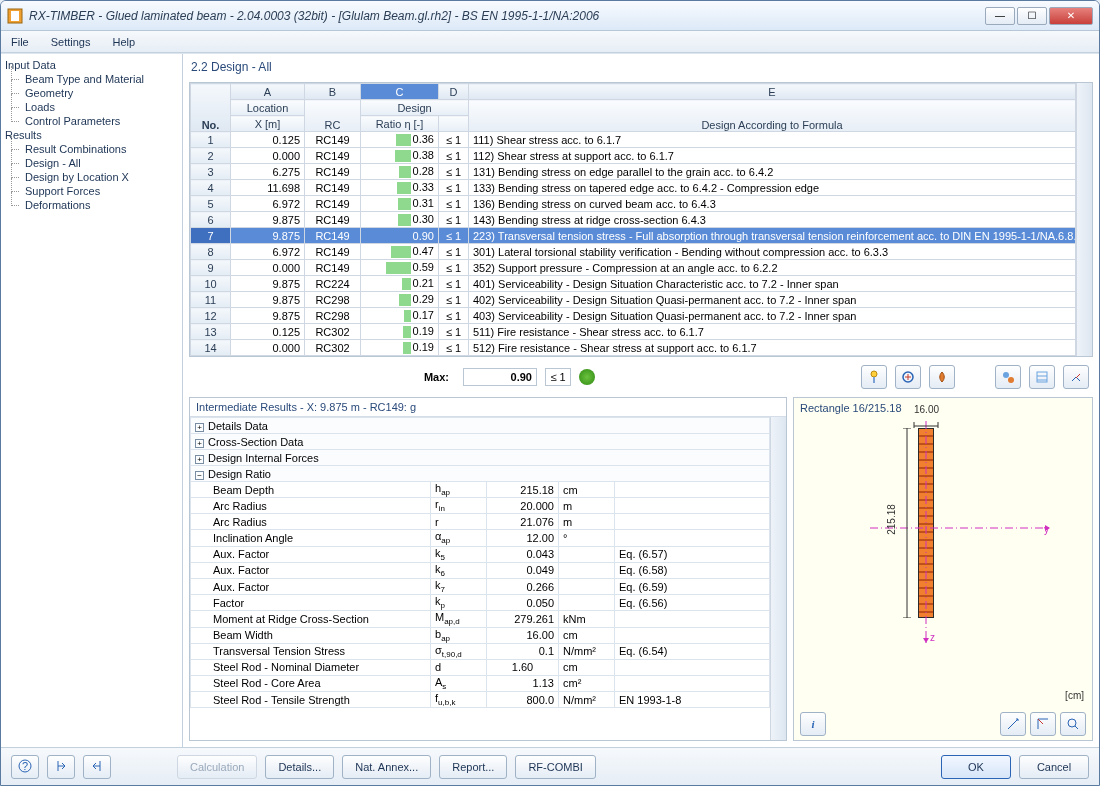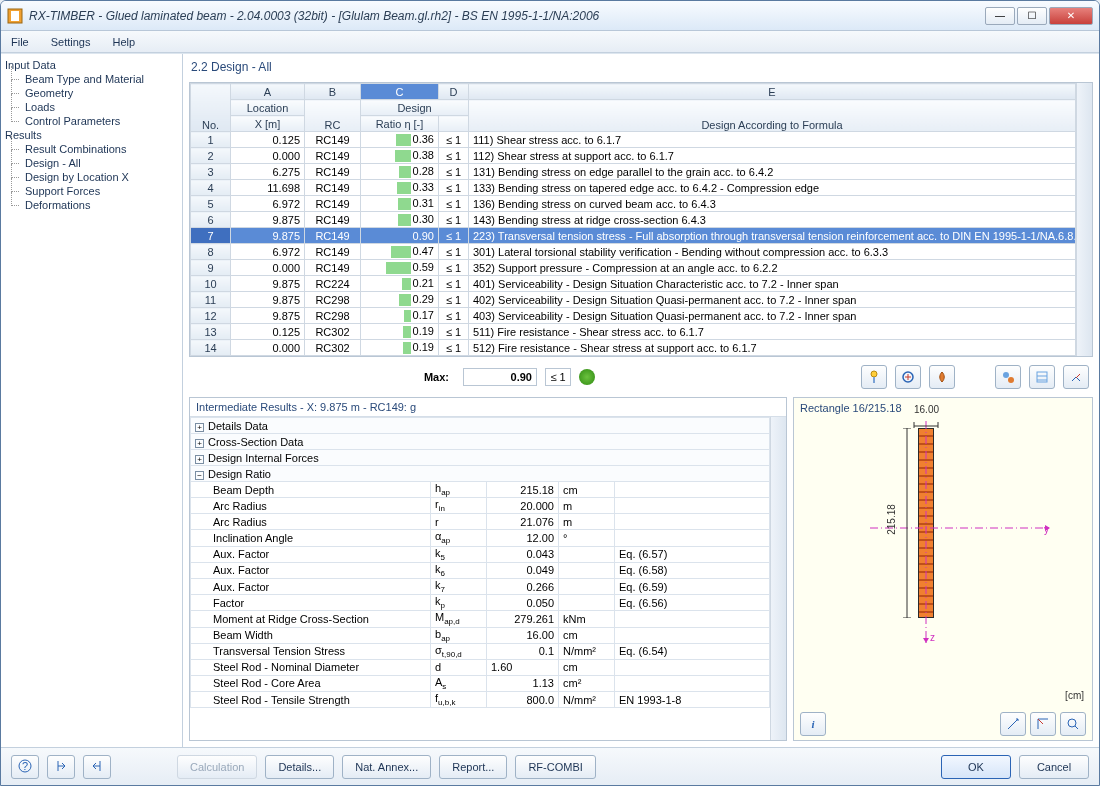--- a/index.html
+++ b/index.html
@@ -109,21 +109,21 @@
           <colgroup>
                 <col style="width:40px">
                 <col style="width:74px">
                 <col style="width:56px">
                 <col style="width:78px">
                 <col style="width:30px">
                 <col>
               </colgroup>
           <thead>
             <tr>
-              <th class="colhead" rowspan="3" style="vertical-align:bottom;">No.</th>
+              <th class="colhead" rowspan="3" style="vertical-align:bottom;font-weight:bold;">No.</th>
               <th class="colhead">A</th>
               <th class="colhead">B</th>
               <th class="colhead" style="background:#5a8bd6;color:#fff;">C</th>
               <th class="colhead">D</th>
               <th class="colhead">E</th>
             </tr>
             <tr>
               <th>Location</th>
               <th rowspan="2" style="vertical-align:bottom;">RC</th>
               <th colspan="2">Design</th>
@@ -399,21 +399,21 @@
                     <tr>
                       <td style="padding-left:22px">Transversal Tension Stress</td>
                       <td>σ<sub>t,90,d</sub></td>
                       <td style="text-align:right">0.1</td>
                       <td>N/mm²</td>
                       <td>Eq. (6.54)</td>
                     </tr>
                     <tr>
                       <td style="padding-left:22px">Steel Rod - Nominal Diameter</td>
                       <td>d</td>
-                      <td style="text-align:left">1.60</td>
+                      <td style="text-align:center">1.60</td>
                       <td>cm</td>
                       <td></td>
                     </tr>
                     <tr>
                       <td style="padding-left:22px">Steel Rod - Core Area</td>
                       <td>A<sub>s</sub></td>
                       <td style="text-align:right">1.13</td>
                       <td>cm²</td>
                       <td></td>
                     </tr>

